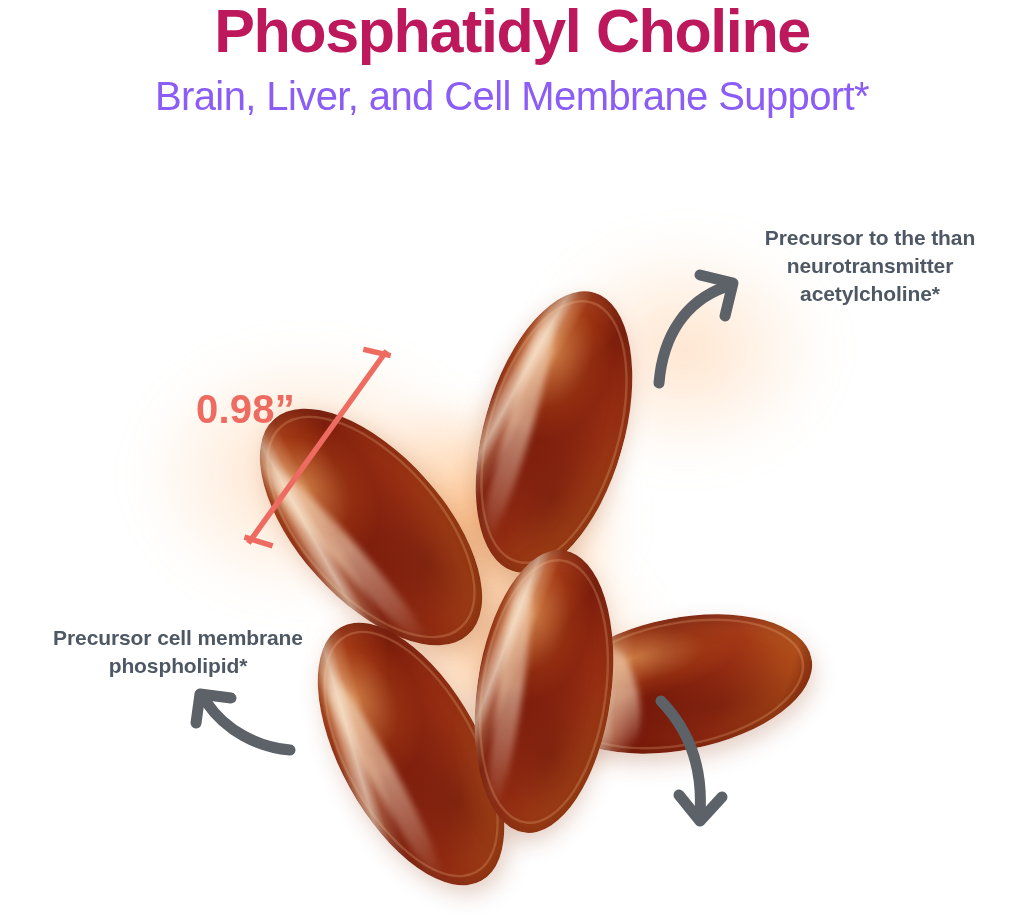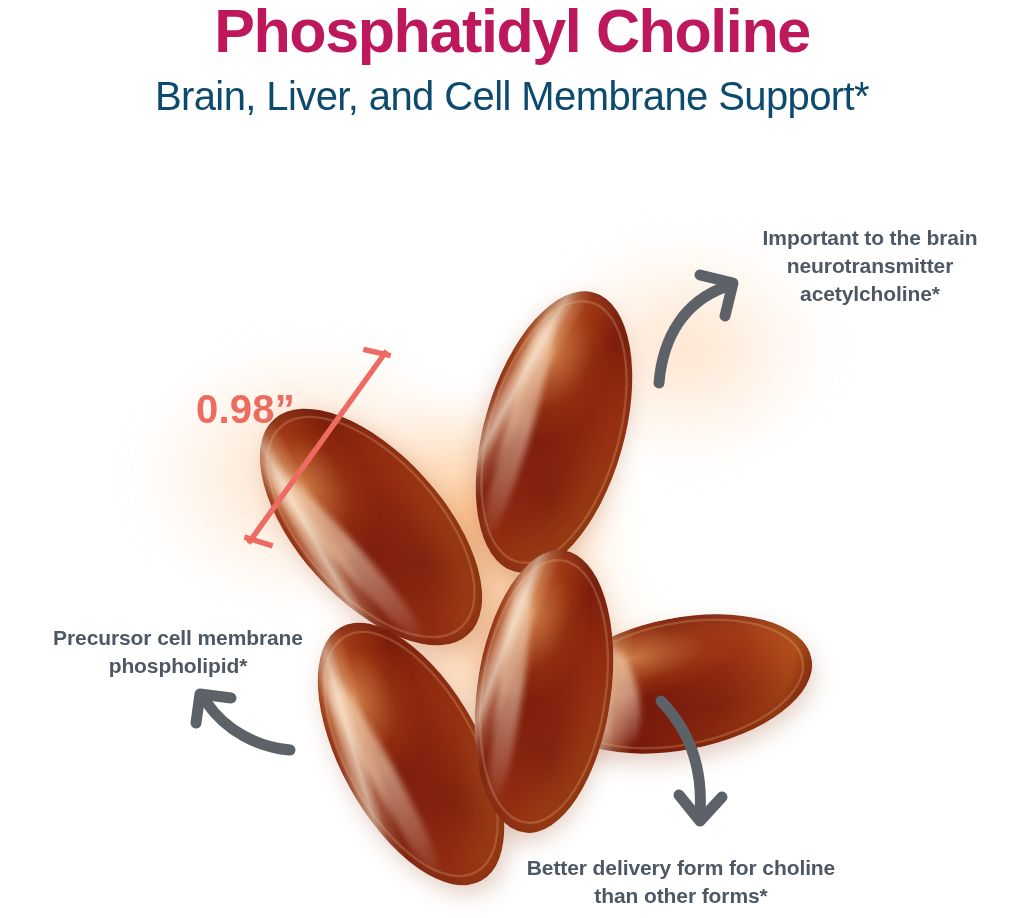--- a/index.html
+++ b/index.html
@@ -22,21 +22,21 @@
   }
   .title {
     color: #be185d;
     font-size: 61px;
     font-weight: bold;
     letter-spacing: -1.4px;
     line-height: 1.04;
     white-space: nowrap;
   }
   .subtitle {
-    color: #0c4a6e;
+    color: #8b5cf6;
     font-size: 40px;
     font-weight: normal;
     letter-spacing: -0.6px;
     line-height: 1.1;
     padding-top: 11px;
     white-space: nowrap;
   }
 
   
   .stage {
@@ -220,24 +220,22 @@
         <path d="M 290 575 C 258 572 226 556 207 528" fill="none" stroke="#5d6268" stroke-width="11" stroke-linecap="round"></path>
         <path d="M 196 548 L 200 519 L 231 523" fill="none" stroke="#5d6268" stroke-width="11" stroke-linecap="round" stroke-linejoin="round"></path>
       </g>
 
       <g>
         <path d="M 661 526 C 690 556 703 592 700 638" fill="none" stroke="#5d6268" stroke-width="11" stroke-linecap="round"></path>
         <path d="M 679 620 L 700 646 L 722 622" fill="none" stroke="#5d6268" stroke-width="11" stroke-linecap="round" stroke-linejoin="round"></path>
       </g>
     </svg>
 
-    <div class="callout callout-tr">Important to the brain
+    <div class="callout callout-tr">Precursor to the than
 neurotransmitter
 acetylcholine*</div>
 
     <div class="callout callout-l">Precursor cell membrane
 phospholipid*</div>
 
-    <div class="callout callout-b">Better delivery form for choline
-than other forms*</div>
 
   </div>
 </div>
 
 </body></html>

